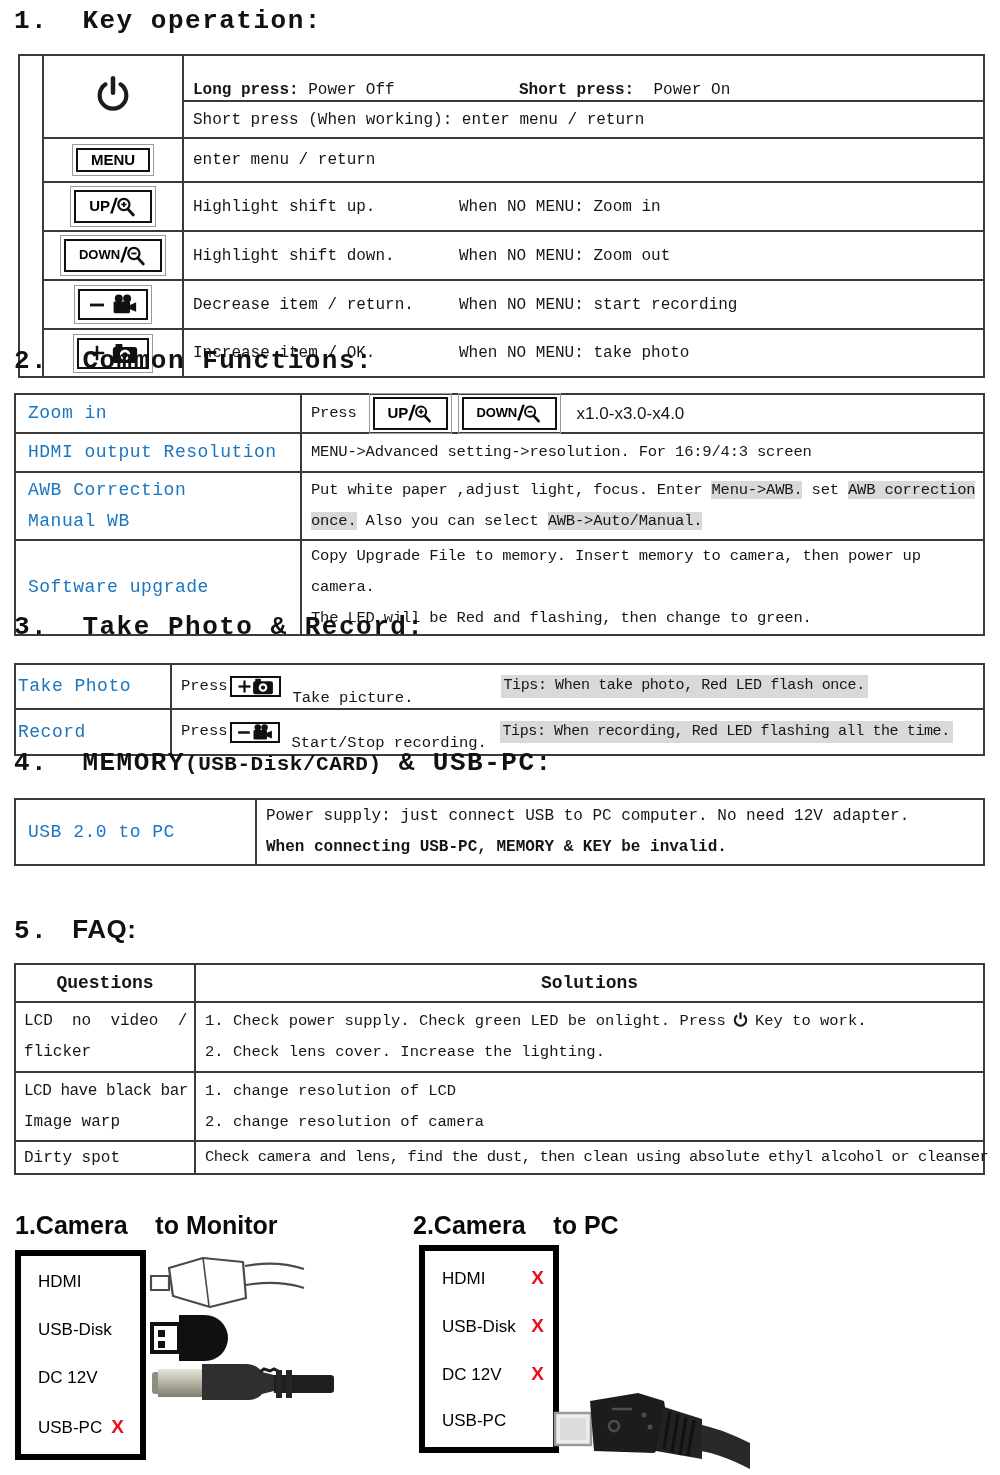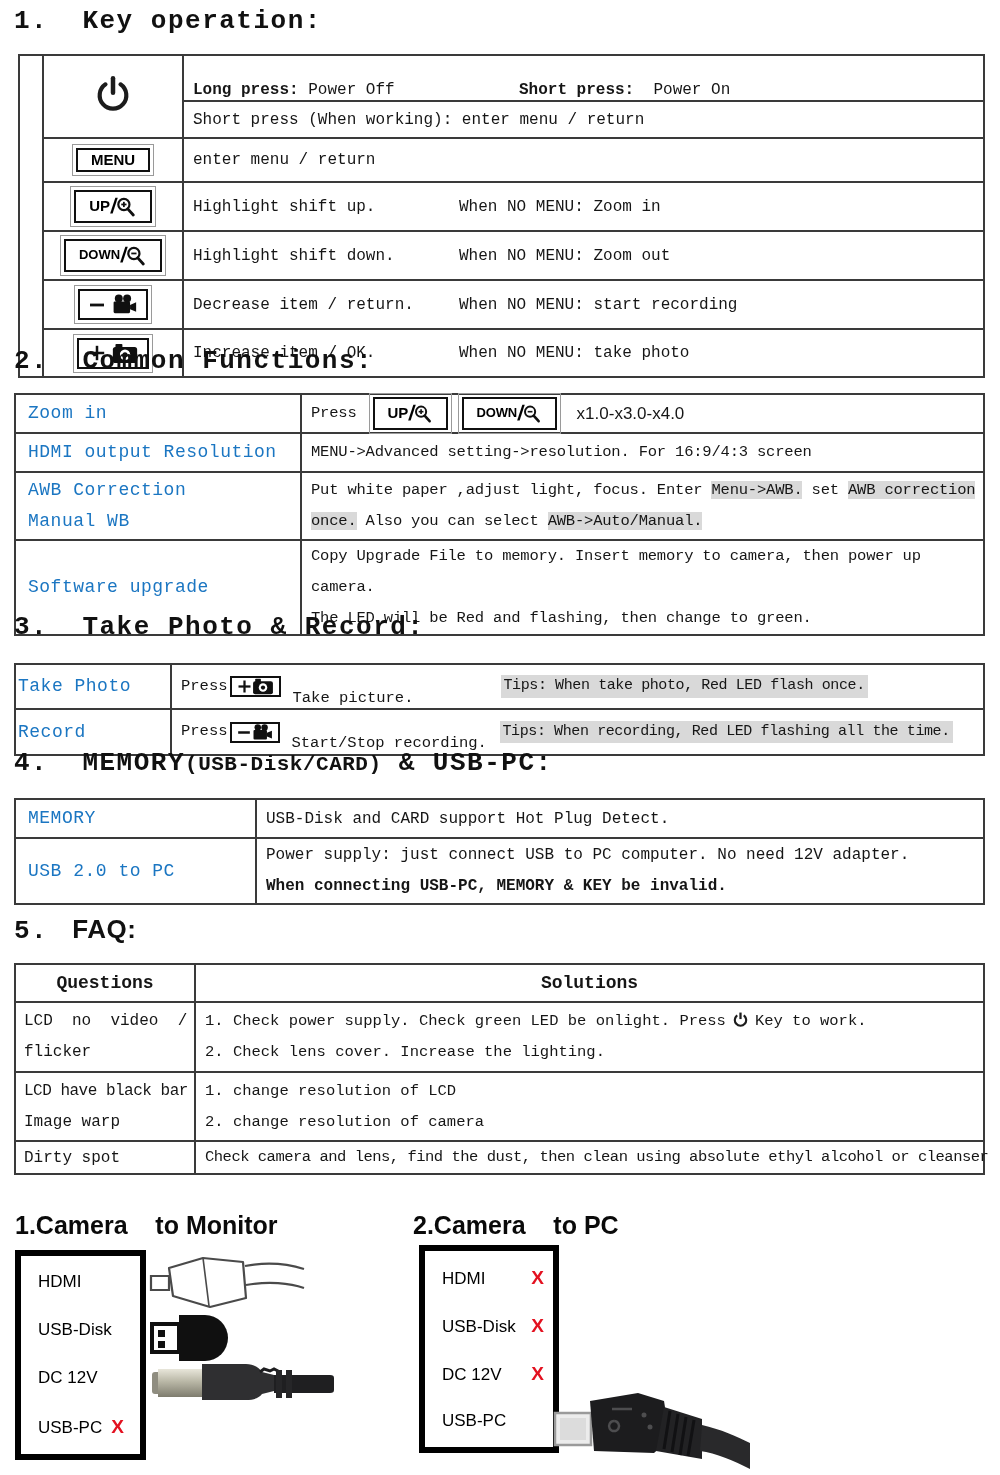--- a/index.html
+++ b/index.html
@@ -290,24 +290,20 @@
         </span>
       </td>
     </tr>
   </tbody>
     </table>
 
   <div class="h" style="left:14px;top:748px;"><span>4.  MEMORY</span><span class="h-sub">(USB-Disk/CARD)</span><span> &amp; USB-PC:</span></div>
 
   <table id="t4">
     <tbody>
-        <tr>
-      <td class="lab blue" style="height:37px;">MEMORY</td>
-      <td class="cnt">USB-Disk and CARD support Hot Plug Detect.</td>
-    </tr>
     <tr>
       <td class="lab blue" style="height:64px;">USB 2.0 to PC</td>
       <td class="cnt two-line"><span>Power supply: just connect USB to PC computer. No need 12V adapter.</span><br><span class="bold">When connecting USB-PC, MEMORY &amp; KEY be invalid.</span></td>
     </tr>
   </tbody>
     </table>
 
   <div class="h" style="left:14px;top:914px;"><span>5.</span><span class="h-sans" style="margin-left:24px;">FAQ:</span></div>
 
   <table id="t5">

